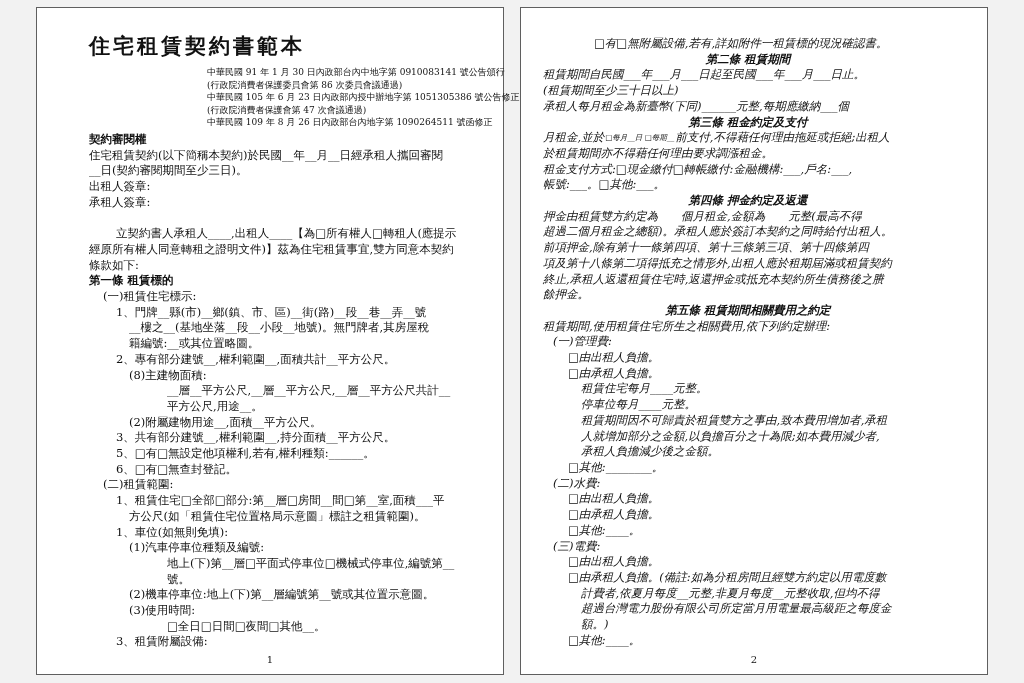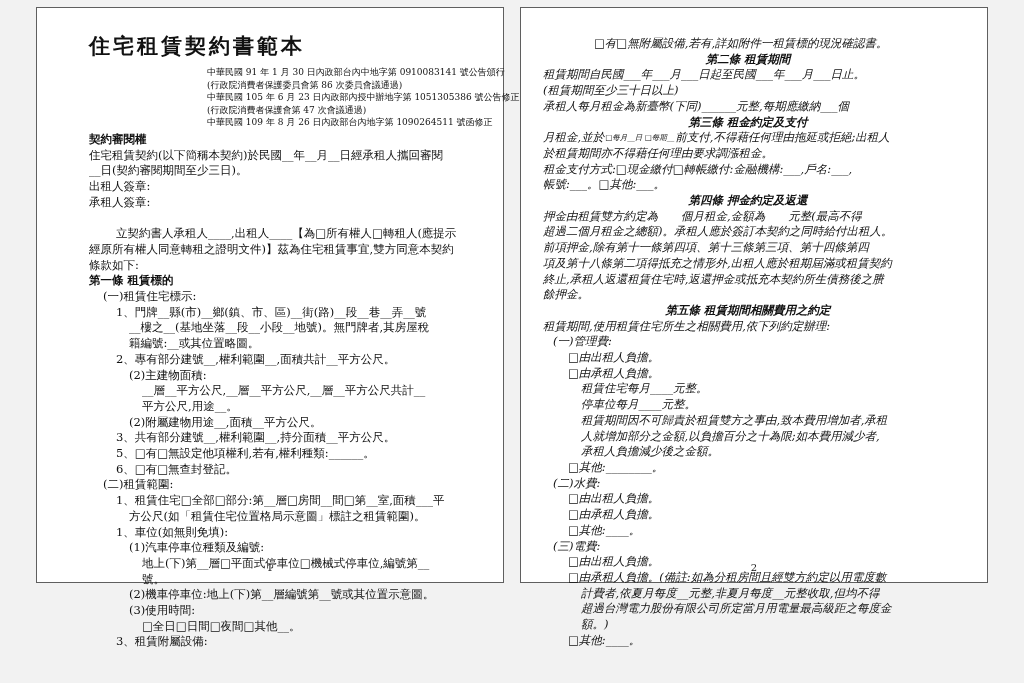--- a/index.html
+++ b/index.html
@@ -5,21 +5,21 @@
   html,body{margin:0;padding:0;}
   body{
     width:1024px;height:683px;position:relative;
     background:#f2f2f2;
     font-family:"DejaVu Serif","Liberation Serif",serif;
     color:#111;
     overflow:hidden;
   }
   .stage{position:absolute;inset:0;}
   .page{
-    position:absolute;top:7px;width:468px;height:576px;
+    position:absolute;top:7px;width:468px;height:668px;
     background:#ffffff;border:1px solid #5f5f5f;box-sizing:border-box;
   }
   .page1{left:36px;}
   .page2{left:520px;}
   
   .p1-inner{padding:0 30px 0 52px;}
   .doc-title{
     margin:24px 0 0 0;font-size:21px;font-weight:bold;letter-spacing:3px;
   }
   .notes{margin:6px 0 0 118px;font-size:9px;line-height:12.6px;}
@@ -31,21 +31,21 @@
   .ln{
     font-size:11.5px;line-height:15.7px;min-height:15.7px;
     white-space:nowrap;
   }
   .hd{font-weight:bold;}
   
   .ia{margin-left:0;}
   .ib{margin-left:14px;}
   .ic{margin-left:27px;}
   .id{margin-left:40px;}
-  .ie{margin-left:53px;}
+  .ie{margin-left:78px;}
   
   .h2x{margin-left:0;text-align:center;}
   .cont{margin-left:12px;}
   .fi{margin-left:12px;}
   .s1{margin-left:22px;}
   .s2{margin-left:37px;}
   .s3{margin-left:50px;}
   .x1{margin-left:63px;}
   
   .payline{display:flex;align-items:center;}
@@ -85,21 +85,21 @@
         <div class="ln ia"></div>
         <div class="ln ic">立契約書人承租人____,出租人____【為□所有權人□轉租人(應提示</div>
         <div class="ln ia">經原所有權人同意轉租之證明文件)】茲為住宅租賃事宜,雙方同意本契約</div>
         <div class="ln ia">條款如下:</div>
         <div class="ln ia hd">第一條 租賃標的</div>
         <div class="ln ib">(一)租賃住宅標示:</div>
         <div class="ln ic">1、門牌__縣(市)__鄉(鎮、市、區)__街(路)__段__巷__弄__號</div>
         <div class="ln id">__樓之__(基地坐落__段__小段__地號)。無門牌者,其房屋稅</div>
         <div class="ln id">籍編號:__或其位置略圖。</div>
         <div class="ln ic">2、專有部分建號__,權利範圍__,面積共計__平方公尺。</div>
-        <div class="ln id">(2)主建物面積:</div>
+        <div class="ln id">(8)主建物面積:</div>
         <div class="ln ie">__層__平方公尺,__層__平方公尺,__層__平方公尺共計__</div>
         <div class="ln ie">平方公尺,用途__。</div>
         <div class="ln id">(2)附屬建物用途__,面積__平方公尺。</div>
         <div class="ln ic">3、共有部分建號__,權利範圍__,持分面積__平方公尺。</div>
         <div class="ln ic">5、□有□無設定他項權利,若有,權利種類:______。</div>
         <div class="ln ic">6、□有□無查封登記。</div>
         <div class="ln ib">(二)租賃範圍:</div>
         <div class="ln ic">1、租賃住宅□全部□部分:第__層□房間__間□第__室,面積___平</div>
         <div class="ln id">方公尺(如「租賃住宅位置格局示意圖」標註之租賃範圍)。</div>
         <div class="ln ic">1、車位(如無則免填):</div>

